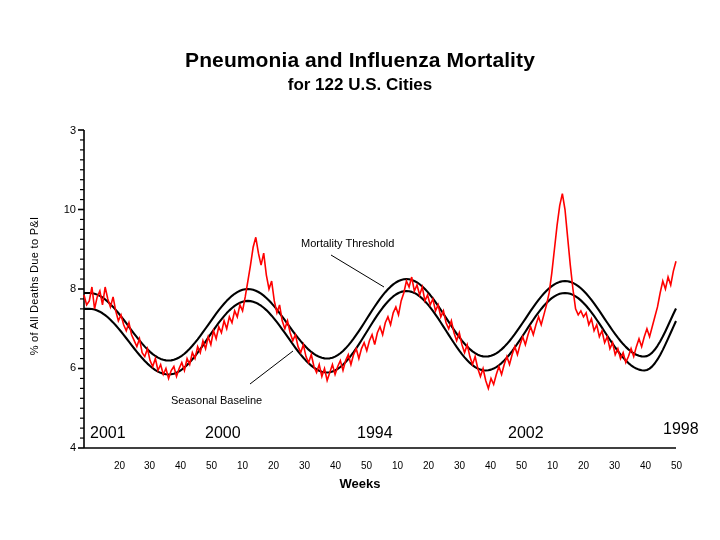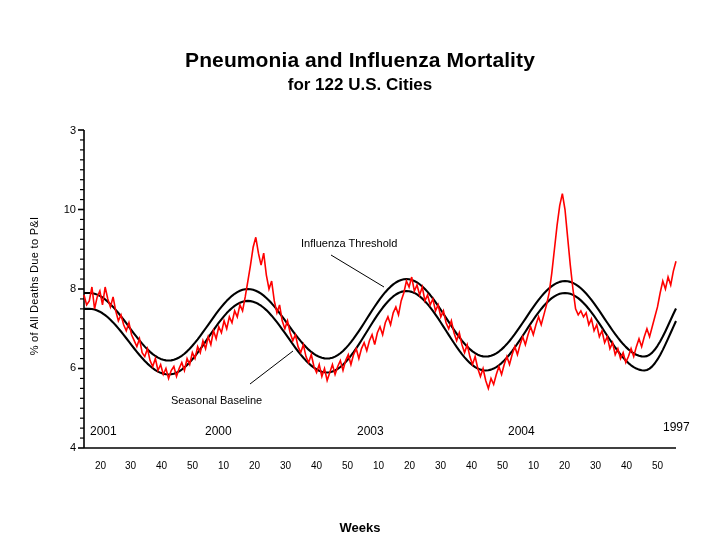--- a/index.html
+++ b/index.html
@@ -17,32 +17,32 @@
   #title-line2{top:67px;font-size:17px;}
   #subtitle{top:95px;font-size:15px;font-weight:bold;}
   #ylabel{
     position:absolute;left:-76px;top:272px;width:220px;
     text-align:center;font-size:11px;
     transform:rotate(-90deg);transform-origin:center center;
     letter-spacing:.3px;
   }
   #xlabel{
     position:absolute;left:0;top:468px;width:720px;
-    text-align:center;font-size:13px;font-weight:bold;margin-top:44px;
+    text-align:center;font-size:13px;font-weight:bold;
   }
   .ytick-label{
     position:absolute;font-size:11px;text-align:right;
     width:32px;left:44px;
   }
   .xtick-label{
-    position:absolute;font-size:10px;text-align:left;
+    position:absolute;font-size:10px;text-align:right;
     width:30px;top:452px;
   }
   .year-label{
-    position:absolute;font-size:12px;text-align:right;top:416px;
+    position:absolute;font-size:16px;text-align:right;top:416px;
   }
   #year-2005{top:412px;}
   .annot{
     position:absolute;font-size:11px;white-space:nowrap;
   }
   #annot-epidemic{left:301px;top:229px;}
   #annot-baseline{left:171px;top:386px;text-align:right;}
   svg{position:absolute;left:0;top:0;}
 </style>
 </head>
@@ -77,25 +77,25 @@
   <div class="xtick-label" style="left:466px">40</div>
   <div class="xtick-label" style="left:497px">50</div>
   <div class="xtick-label" style="left:528px">10</div>
   <div class="xtick-label" style="left:559px">20</div>
   <div class="xtick-label" style="left:590px">30</div>
   <div class="xtick-label" style="left:621px">40</div>
   <div class="xtick-label" style="left:652px">50</div>
 
   <div class="year-label" style="left:90px">2001</div>
   <div class="year-label" style="left:205px">2000</div>
-  <div class="year-label" style="left:357px">2003</div>
-  <div class="year-label" style="left:508px">2004</div>
-  <div class="year-label" id="year-2005" style="left:663px">1997</div>
+  <div class="year-label" style="left:357px">1994</div>
+  <div class="year-label" style="left:508px">2002</div>
+  <div class="year-label" id="year-2005" style="left:663px">1998</div>
 
-  <div class="annot" id="annot-epidemic">Influenza Threshold</div>
+  <div class="annot" id="annot-epidemic">Mortality Threshold</div>
   <div class="annot" id="annot-baseline">Seasonal Baseline</div>
 
   <svg id="plot" width="720" height="540">
 
     <g>
       <line id="yaxis" x1="84" y1="122" x2="84" y2="440" stroke="#000" stroke-width="1.6"></line>
       <line id="xaxis" x1="84" y1="440" x2="676" y2="440" stroke="#000" stroke-width="1.6"></line>
     </g>
     <g id="yticks-major">
         <line x1="78" x2="84" y1="440" y2="440" stroke="#000" stroke-width="1.6"></line>

